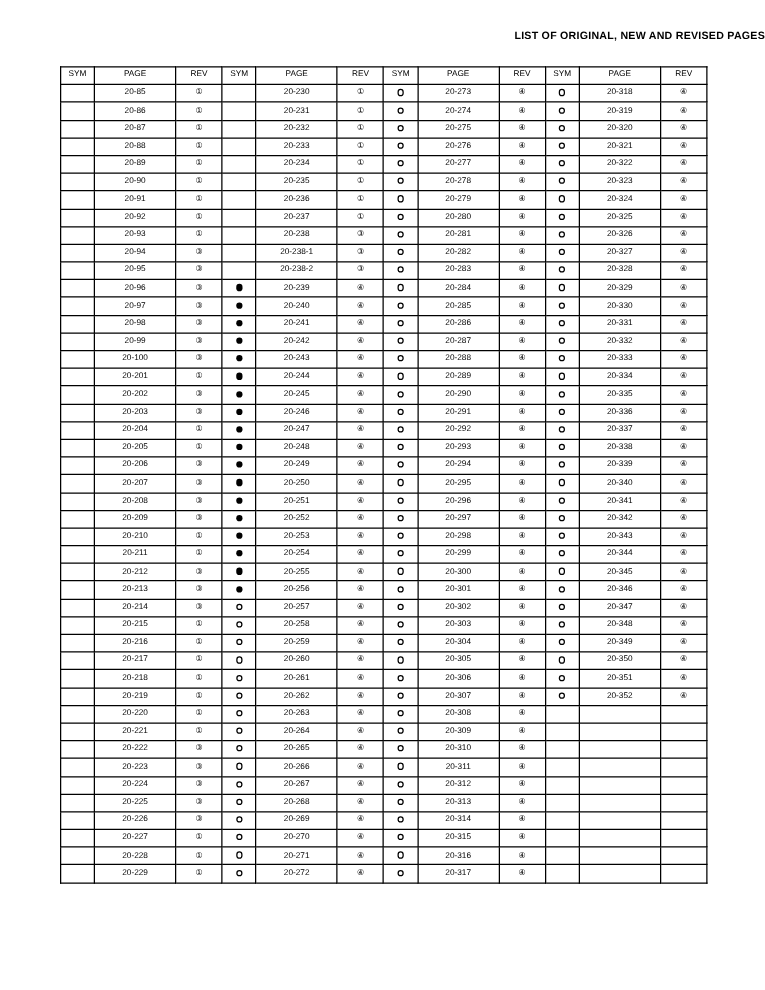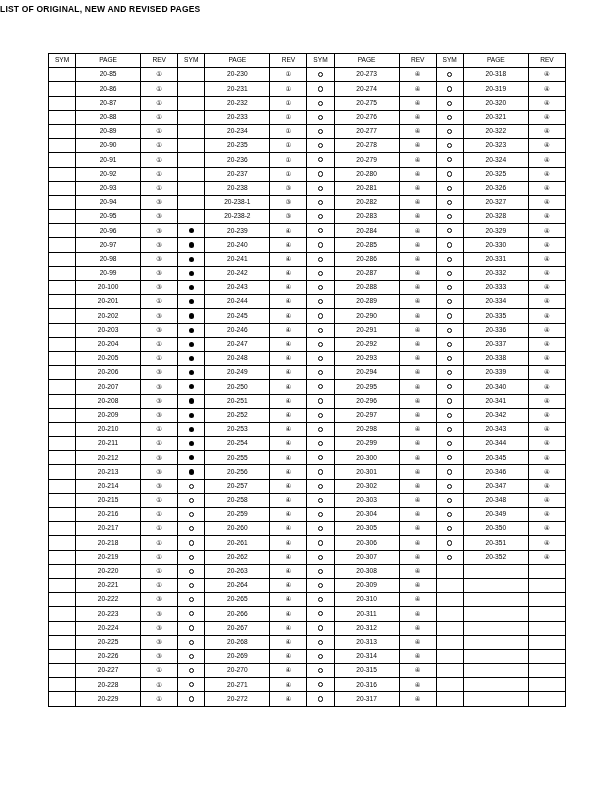--- a/index.html
+++ b/index.html
@@ -15,24 +15,24 @@
     position: relative;
   }
   .page {
     position: relative;
     width: 612px;
     height: 792px;
     box-sizing: border-box;
   }
   .doc-title {
     position: absolute;
-    top: 4px;
+    top: 23px;
     left: 0;
     width: 612px;
-    text-align: left;
+    text-align: right;
     font-family: "Liberation Sans", sans-serif;
     font-weight: bold;
     font-size: 8.5px;
     letter-spacing: 0.2px;
   }
   .table-wrap {
     position: absolute;
     top: 53px;
     left: 48px;
     width: 518px;

